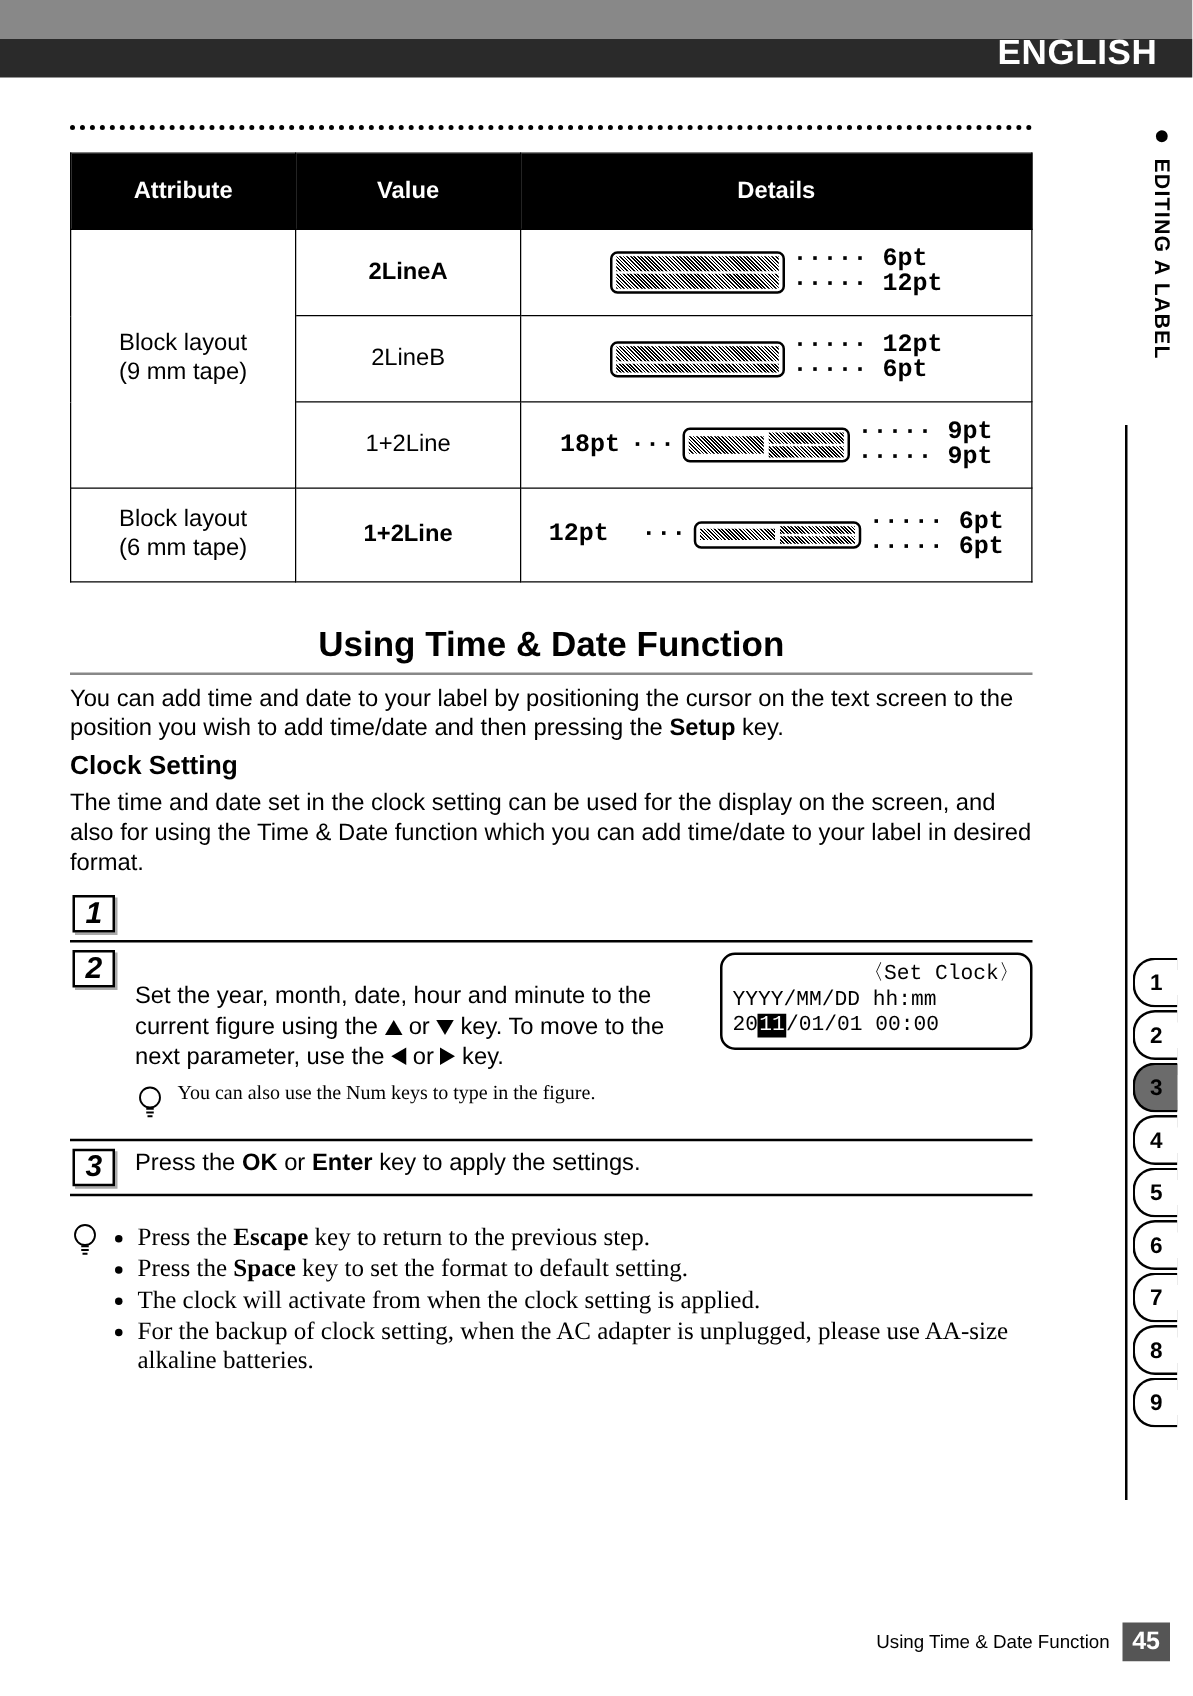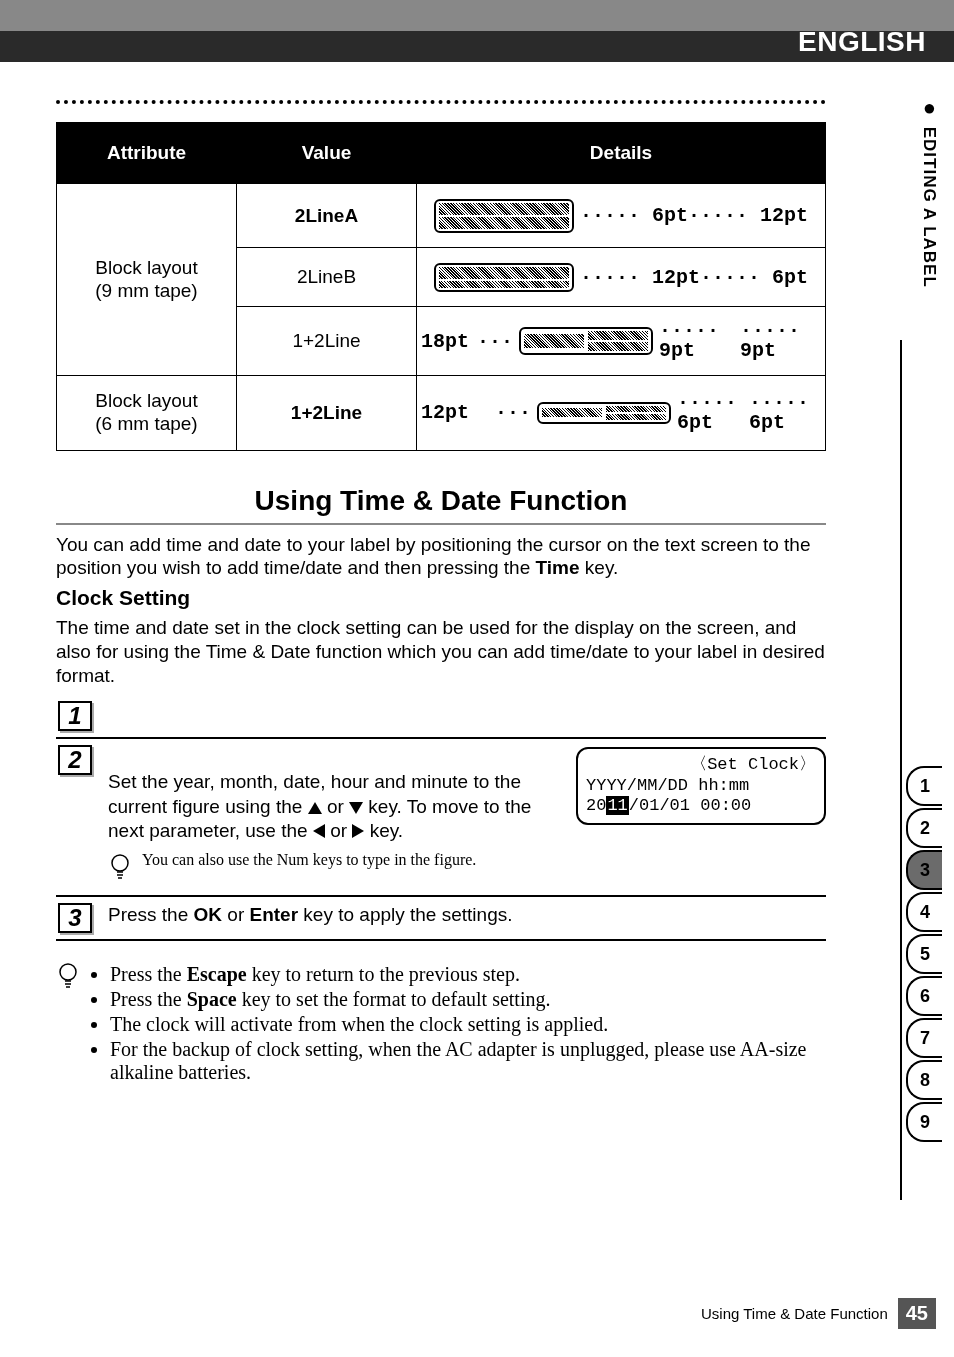--- a/index.html
+++ b/index.html
@@ -74,21 +74,21 @@
     padding: 2px 3px;
     display: inline-flex;
     flex-direction: column;
     gap: 2px;
   }
   .band {
     height: 12px;
     background: repeating-linear-gradient(45deg,#000,#000 1px,#fff 1px,#fff 2px);
   }
   .band.thin { height: 7px; }
-  .ptcol { display:flex; flex-direction:row; line-height:1.0; text-align:left;}
+  .ptcol { display:flex; flex-direction:column; line-height:1.0; text-align:left;}
   .section-head {
     font-size: 28px;
     font-weight: 700;
     text-align: center;
     padding: 14px 0 6px 0;
     border-bottom: 2px solid #888;
     margin: 20px 0 8px 0;
   }
   .body-text { font-size: 19px; line-height: 1.25; margin: 6px 0;}
   .sub-head { font-size: 21px; font-weight: 700; margin-top: 0;}
@@ -298,21 +298,21 @@
                 <span>····· 6pt</span>
               </div>
             </div></td>
         </tr>
       </tbody>
   </table>
 
   <div class="section-head">Using Time &amp; Date Function</div>
 
   <p class="body-text">
-    <span>You can add time and date to your label by positioning the cursor on the text screen to the position you wish to add time/date and then pressing the </span><b>Time</b><span> key.</span>
+    <span>You can add time and date to your label by positioning the cursor on the text screen to the position you wish to add time/date and then pressing the </span><b>Setup</b><span> key.</span>
   </p>
 
   <div class="sub-head">Clock Setting</div>
   <p class="body-text">The time and date set in the clock setting can be used for the display on the screen, and also for using the Time &amp; Date function which you can add time/date to your label in desired format.</p>
 
   <div class="steps">
 
     <div class="step">
       <div class="step-num">1</div>
     </div>

